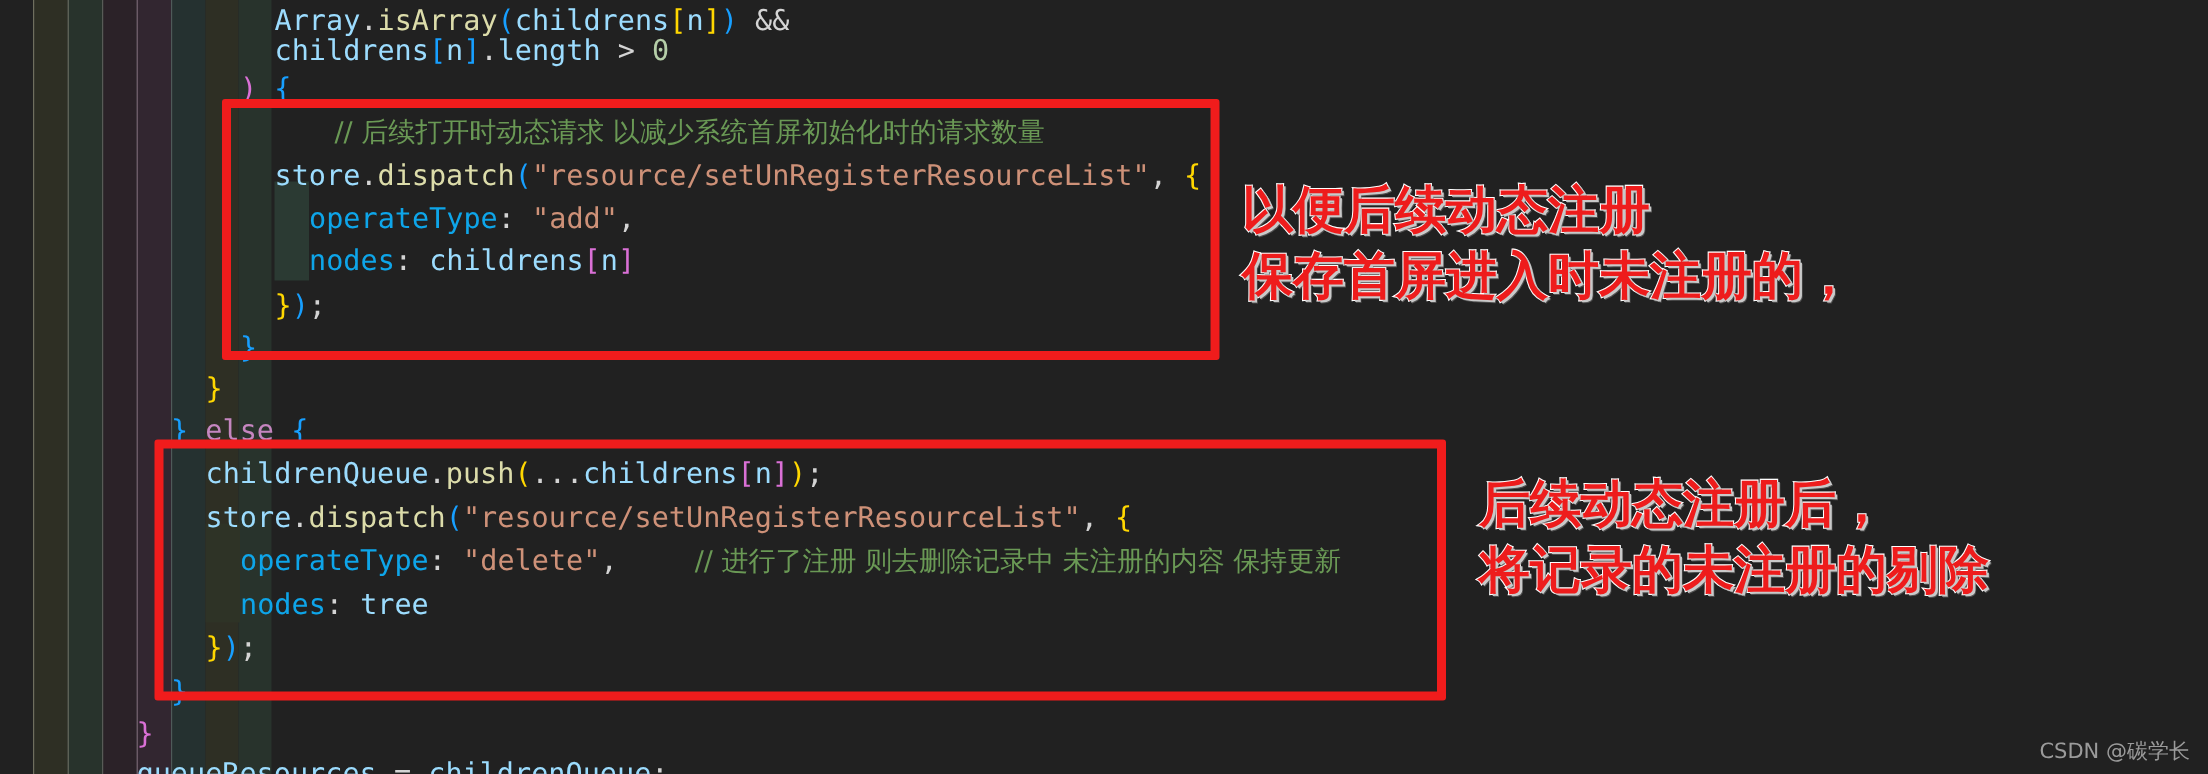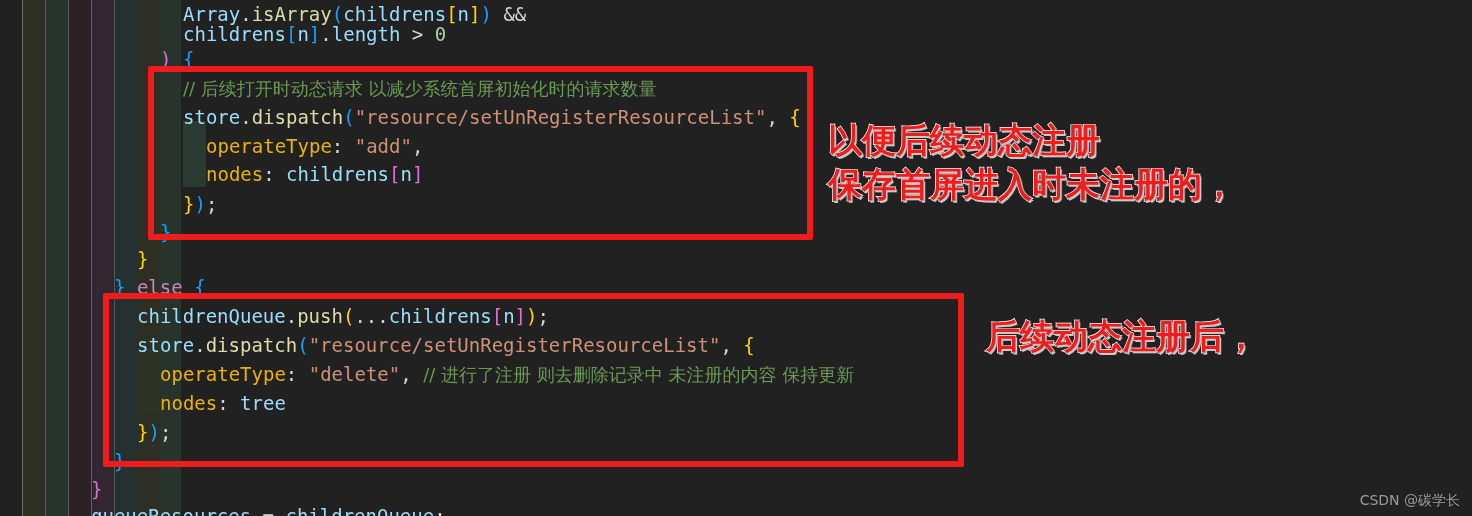--- a/index.html
+++ b/index.html
@@ -19,27 +19,27 @@
     position:absolute;left:0;top:0;width:1472px;height:516px;
     font-size:19px;line-height:28px;white-space:pre;
     font-family:"DejaVu Sans Mono","Liberation Mono",monospace;
     letter-spacing:0px;
   }
   .line{position:absolute;left:0;white-space:pre;height:28px;line-height:28px;}
 
   
   .t-plain  {color:#d4d4d4;}
   .t-var    {color:#9cdcfe;}
-  .t-prop   {color:#eab308;}
+  .t-prop   {color:#0ea5e9;}
   .t-fn     {color:#dcdcaa;}
   .t-str    {color:#ce9178;}
   .t-num    {color:#b5cea8;}
   .t-kw     {color:#c586c0;}
   .t-op     {color:#d4d4d4;}
-  .t-com    {color:#6a9955;font-style:normal;}
+  .t-com    {color:#6a9955;font-style:normal;margin-left:40px;}
   .t-b1     {color:#ffd700;}   
   .t-b2     {color:#da70d6;}   
   .t-b3     {color:#179fff;}
   .cjk{font-family:"DejaVu Sans","Liberation Sans",sans-serif;font-size:18px;}
 
   
   .guideblk{position:absolute;}
 
   
   .redbox{position:absolute;border:6px solid #f01c1c;box-sizing:border-box;border-radius:2px;}
@@ -92,17 +92,17 @@
 
   <div id="code"><div class="line" style="top: 0px; padding-left: 183px;"><span class="t-var">Array</span><span class="t-plain">.</span><span class="t-fn">isArray</span><span class="t-b3">(</span><span class="t-var">childrens</span><span class="t-b1">[</span><span class="t-var">n</span><span class="t-b1">]</span><span class="t-b3">)</span><span class="t-op"> &amp;&amp; </span></div><div class="line" style="top: 20px; padding-left: 183px;"><span class="t-var">childrens</span><span class="t-b3">[</span><span class="t-var">n</span><span class="t-b3">]</span><span class="t-plain">.</span><span class="t-var">length</span><span class="t-op"> &gt; </span><span class="t-num">0</span></div><div class="line" style="top: 45px; padding-left: 160px;"><span class="t-b2">)</span><span class="t-plain"> </span><span class="t-b3">{</span></div><div class="line" style="top: 74px; padding-left: 183px;"><span class="t-com cjk">// 后续打开时动态请求 以减少系统首屏初始化时的请求数量</span></div><div class="line" style="top: 103px; padding-left: 183px;"><span class="t-var">store</span><span class="t-plain">.</span><span class="t-fn">dispatch</span><span class="t-b3">(</span><span class="t-str">"resource/setUnRegisterResourceList"</span><span class="t-plain">, </span><span class="t-b1">{</span></div><div class="line" style="top: 132px; padding-left: 206px;"><span class="t-prop">operateType</span><span class="t-plain">: </span><span class="t-str">"add"</span><span class="t-plain">,</span></div><div class="line" style="top: 160px; padding-left: 206px;"><span class="t-prop">nodes</span><span class="t-plain">: </span><span class="t-var">childrens</span><span class="t-b2">[</span><span class="t-var">n</span><span class="t-b2">]</span></div><div class="line" style="top: 190px; padding-left: 183px;"><span class="t-b1">}</span><span class="t-b3">)</span><span class="t-plain">;</span></div><div class="line" style="top: 218px; padding-left: 160px;"><span class="t-b3">}</span></div><div class="line" style="top: 245px; padding-left: 137px;"><span class="t-b1">}</span></div><div class="line" style="top: 273px; padding-left: 114px;"><span class="t-b3">}</span><span class="t-plain"> </span><span class="t-kw">else</span><span class="t-plain"> </span><span class="t-b3">{</span></div><div class="line" style="top: 302px; padding-left: 137px;"><span class="t-var">childrenQueue</span><span class="t-plain">.</span><span class="t-fn">push</span><span class="t-b1">(</span><span class="t-op">...</span><span class="t-var">childrens</span><span class="t-b2">[</span><span class="t-var">n</span><span class="t-b2">]</span><span class="t-b1">)</span><span class="t-plain">;</span></div><div class="line" style="top: 331px; padding-left: 137px;"><span class="t-var">store</span><span class="t-plain">.</span><span class="t-fn">dispatch</span><span class="t-b3">(</span><span class="t-str">"resource/setUnRegisterResourceList"</span><span class="t-plain">, </span><span class="t-b1">{</span></div><div class="line" style="top: 360px; padding-left: 160px;"><span class="t-prop">operateType</span><span class="t-plain">: </span><span class="t-str">"delete"</span><span class="t-plain">, </span><span class="t-com cjk">// 进行了注册 则去删除记录中 未注册的内容 保持更新</span></div><div class="line" style="top: 389px; padding-left: 160px;"><span class="t-prop">nodes</span><span class="t-plain">: </span><span class="t-var">tree</span></div><div class="line" style="top: 418px; padding-left: 137px;"><span class="t-b1">}</span><span class="t-b3">)</span><span class="t-plain">;</span></div><div class="line" style="top: 447px; padding-left: 114px;"><span class="t-b3">}</span></div><div class="line" style="top: 475px; padding-left: 91px;"><span class="t-b2">}</span></div><div class="line" style="top: 502px; padding-left: 91px;"><span class="t-var">queueResources</span><span class="t-op"> = </span><span class="t-var">childrenQueue</span><span class="t-plain">;</span></div></div>
 
   <div id="boxes">
       <div class="redbox" style="left: 148px; top: 66px; width: 665px; height: 174px; border-color: rgb(240, 28, 28);"></div>
       <div class="redbox" style="left: 103px; top: 293px; width: 861px; height: 174px; border-color: rgb(240, 28, 28);"></div>
     </div>
 
   <div id="notes">
       <div class="note" style="left: 828px; top: 118px; color: rgb(238, 28, 28);"><div>以便后续动态注册</div><div>保存首屏进入时未注册的，</div></div>
-      <div class="note right" style="left: 986px; top: 314px; width: 424px; color: rgb(238, 28, 28);"><div>后续动态注册后，</div></div>
+      <div class="note right" style="left: 986px; top: 314px; width: 424px; color: rgb(238, 28, 28);"><div>后续动态注册后，</div><div>将记录的未注册的剔除</div></div>
     </div>
 
   <div id="watermark">CSDN @碳学长</div>
 </div>
 
 </body></html>

